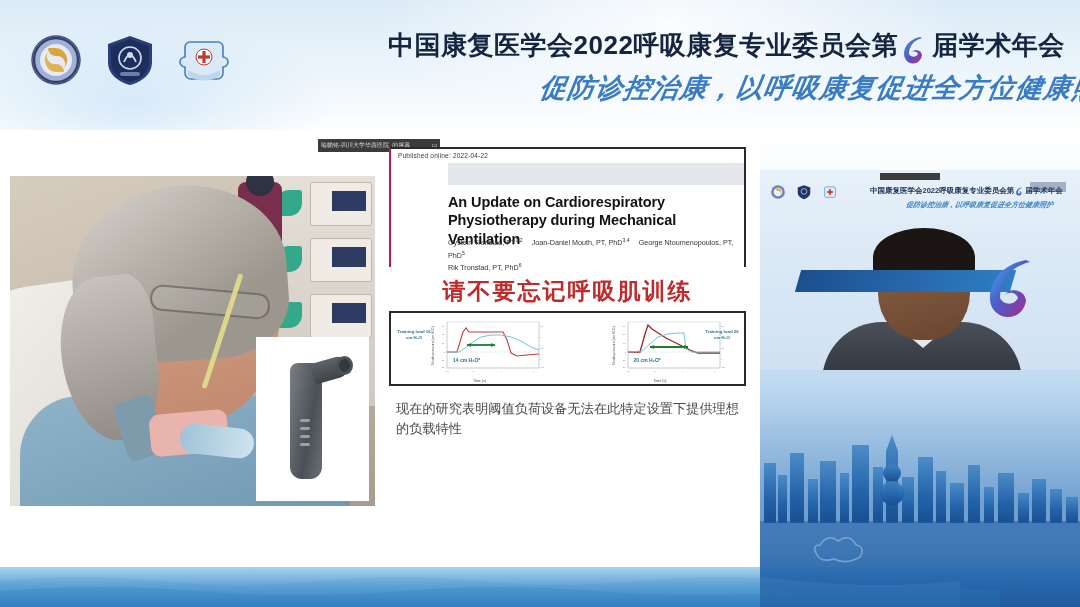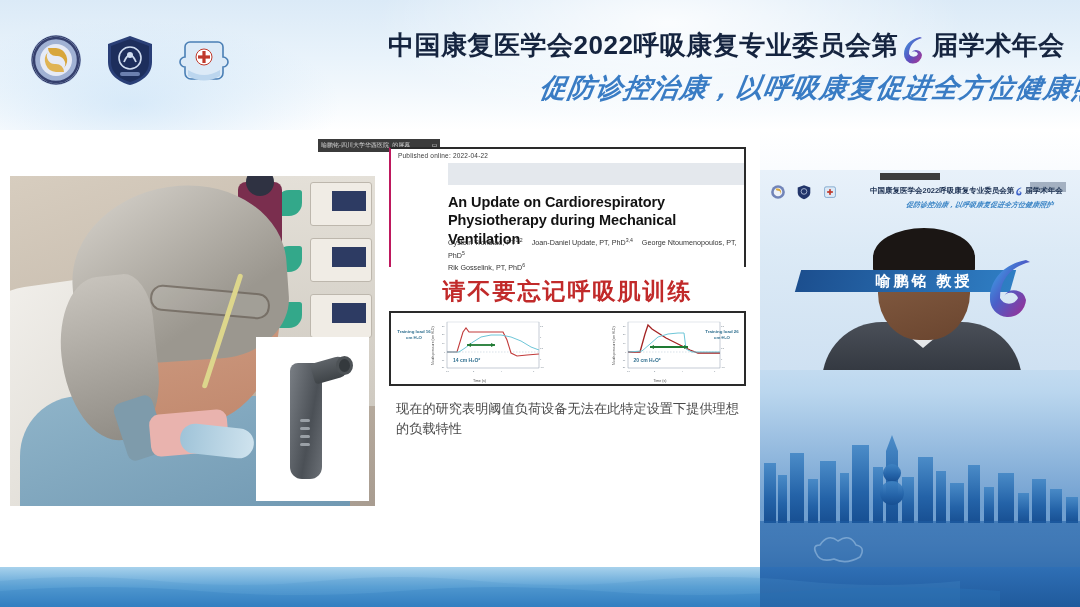--- a/index.html
+++ b/index.html
@@ -488,21 +488,21 @@
             <i></i>
           </div>
       </div>
     </div>
 
     <div id="paper">
       <div class="pubdate">Published online: 2022-04-22</div>
       <div class="greybar"></div>
       <div class="ptitle">An Update on Cardiorespiratory Physiotherapy during Mechanical Ventilation</div>
       <div class="pauthors">
-        <span><span>Oystein Tronstad, PT</span><sup>1,2</sup></span><span class="au-sep"></span><span><span>Joan-Daniel Update, PT, PhD</span><sup>3,4</sup></span><span class="au-sep"></span><span><span>George Ntoumenopoulos, PT, PhD</span><sup>5</sup></span><br><span><span>Rik Gosselink, PT, PhD</span><sup>6</sup></span>
+        <span><span>Oystein Tronstad, PT</span><sup>1,2</sup></span><span class="au-sep"></span><span><span>Joan-Daniel Mouth, PT, PhD</span><sup>3,4</sup></span><span class="au-sep"></span><span><span>George Ntoumenopoulos, PT, PhD</span><sup>5</sup></span><br><span><span>Rik Tronstad, PT, PhD</span><sup>6</sup></span>
       </div>
     </div>
 
     <div id="red-heading">请不要忘记呼吸肌训练</div>
 
     <div id="charts">
 
       <div class="chart-wrap">
         <div class="chart-loadlabel left-l">Training load 16 cm H₂O</div>
         <div class="chart-plot cp-left">
@@ -622,21 +622,20 @@
       <div class="vt-sub">促防诊控治康，以呼吸康复促进全方位健康照护</div>
       <div class="shoulder-badge"></div>
       <div class="person-body"></div>
       <div class="person-collar"></div>
       <div class="person-head"></div>
       <div class="person-hair"></div>
     </div>
 
     <div id="lower-third"></div>
     <div id="lt-band1"></div>
-    <div id="lt-name">喻鹏铭  教授</div>
     <div id="lt-band2"></div>
     <div id="lt-swirl">
       <svg width="62" height="68" viewBox="0 0 62 68">
         <defs>
           <linearGradient id="sw2" x1="0" y1="0" x2="1" y2="1">
             <stop offset="0%" stop-color="#3ab4ee"></stop>
             <stop offset="45%" stop-color="#4a5fc8"></stop>
             <stop offset="100%" stop-color="#a8268c"></stop>
           </linearGradient>
         </defs>

